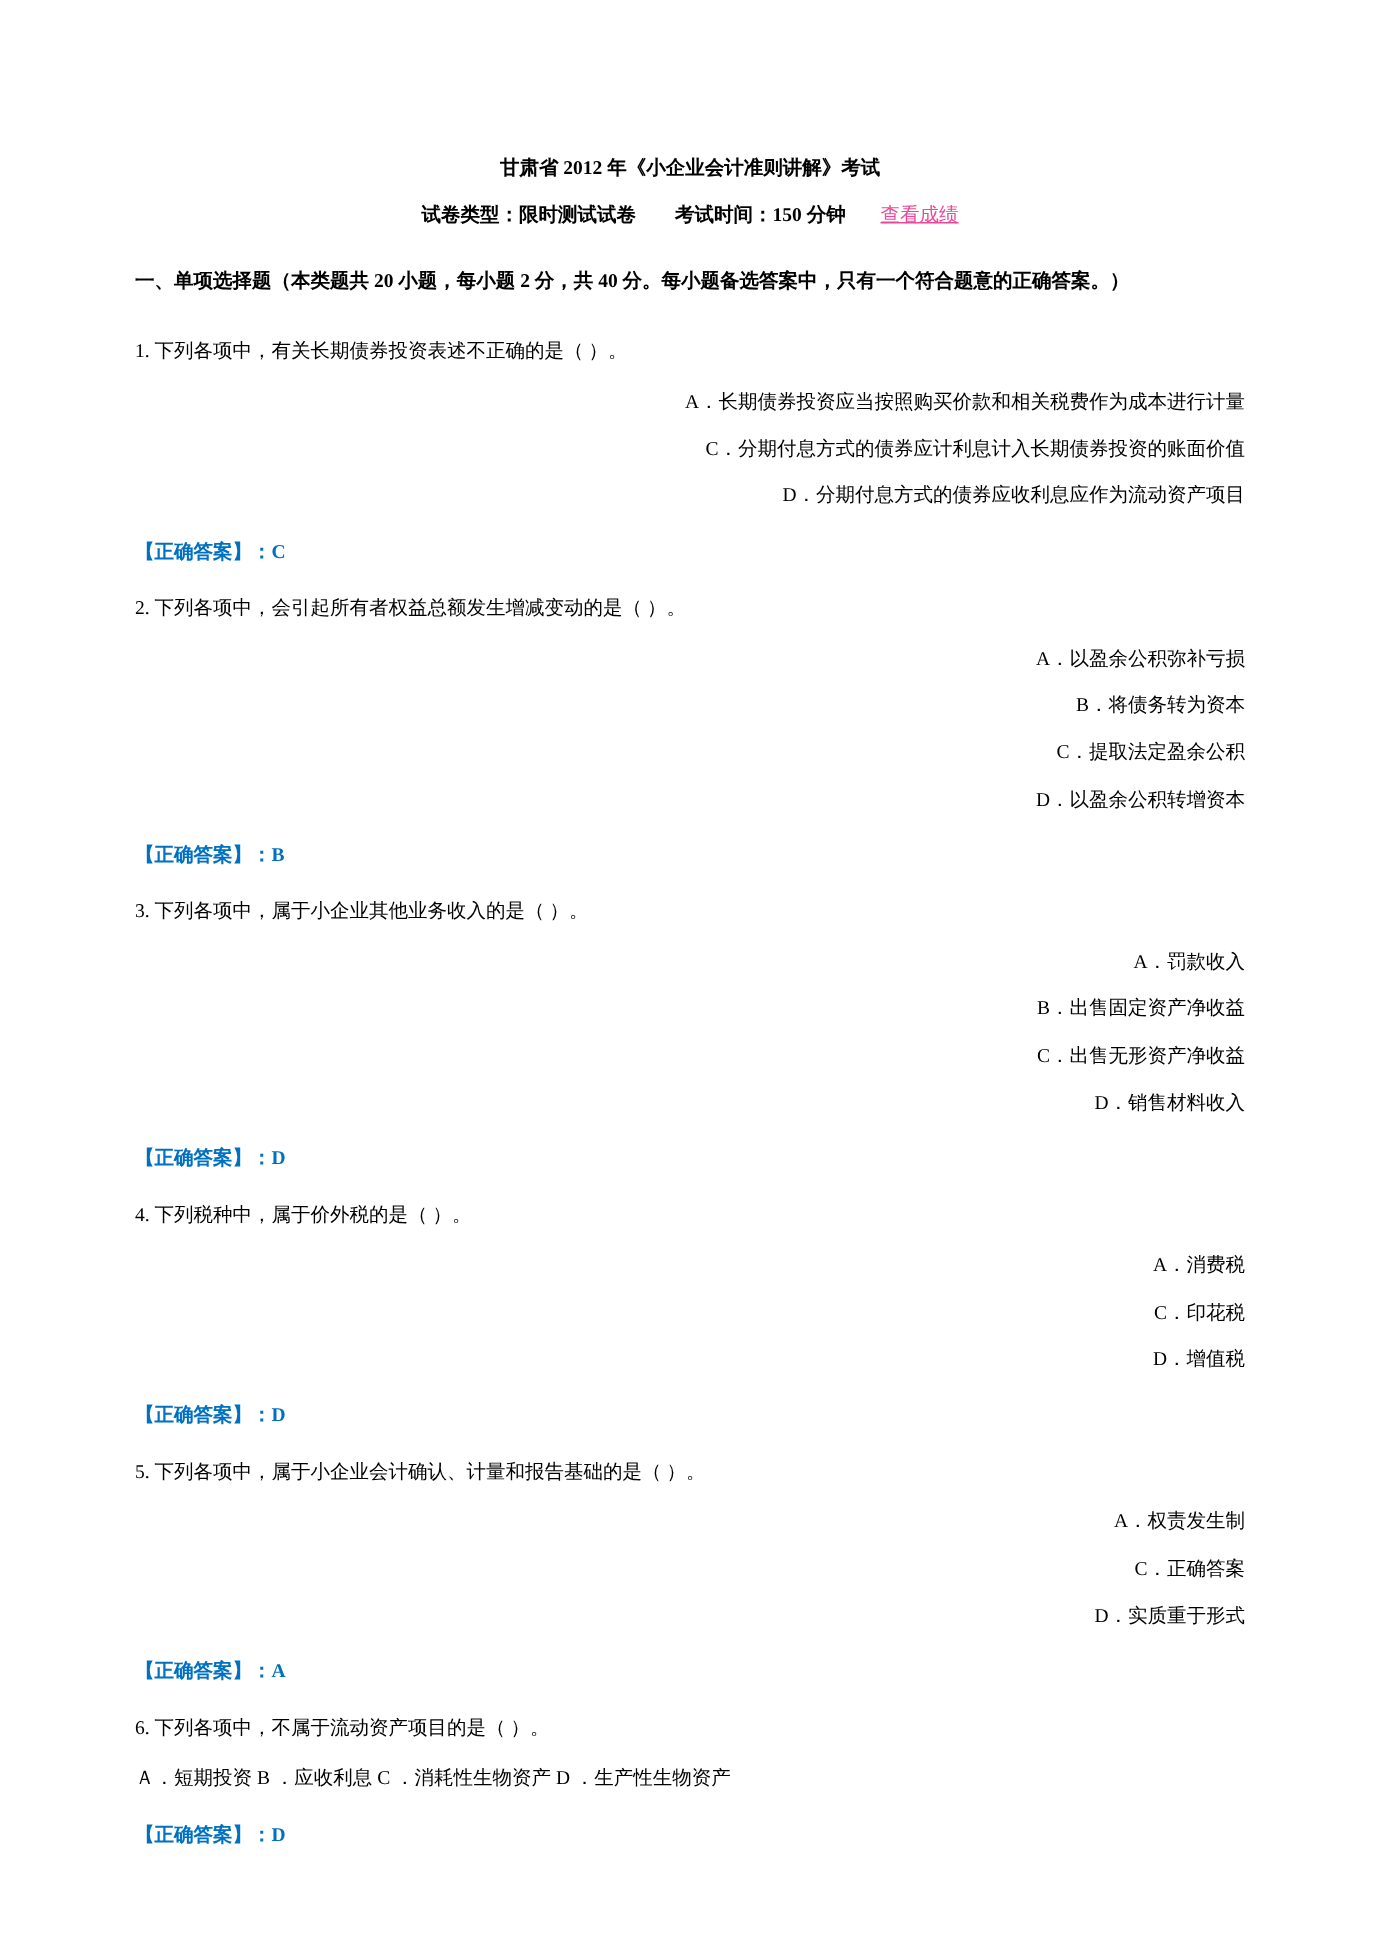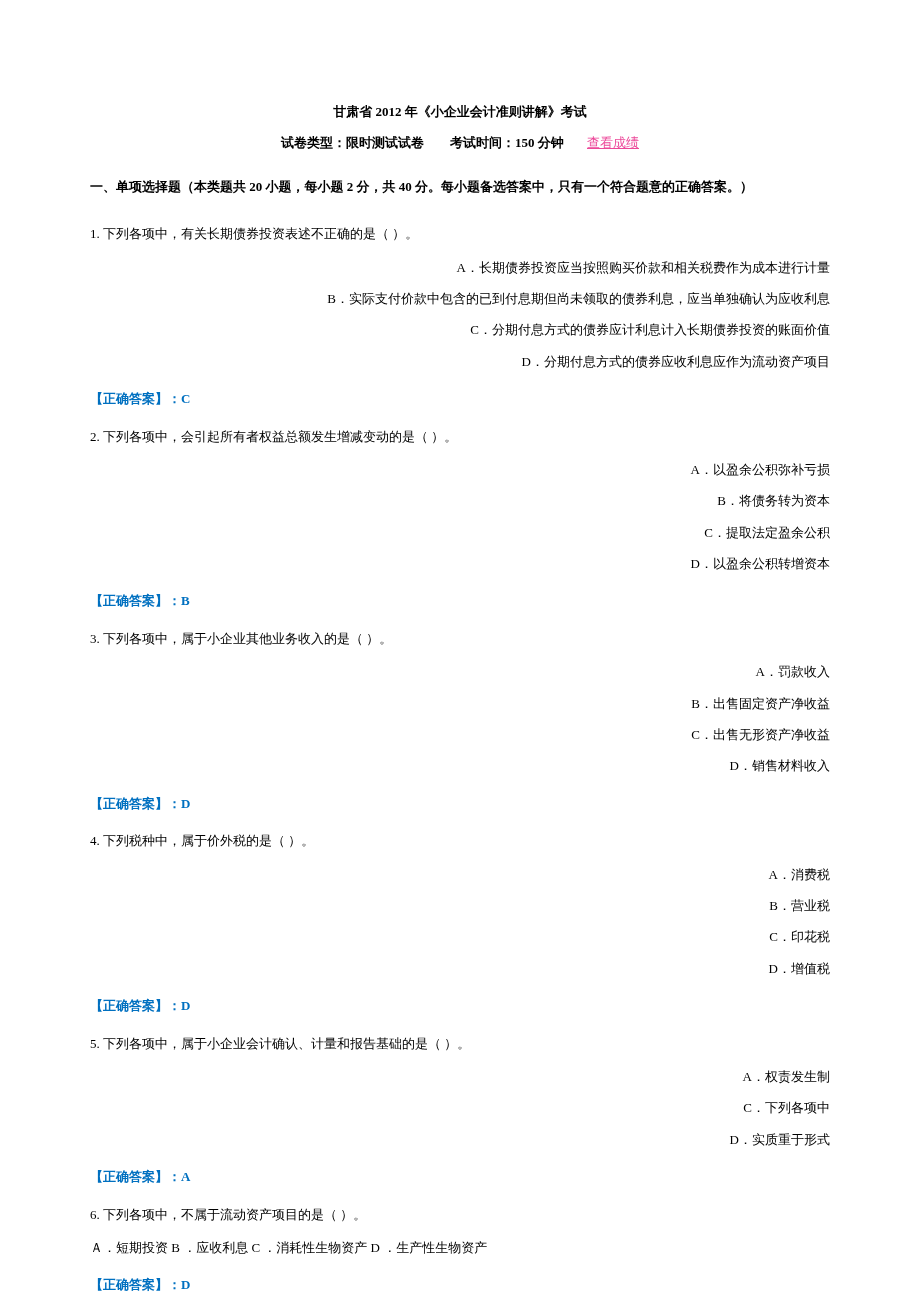--- a/index.html
+++ b/index.html
@@ -63,21 +63,20 @@
 <div class="subtitle">
   <span>试卷类型：限时测试试卷  考试时间：150 分钟</span>
   <a class="link">查看成绩</a>
 </div>
 
 <div class="section-heading gap">一、单项选择题（本类题共 20 小题，每小题 2 分，共 40 分。每小题备选答案中，只有一个符合题意的正确答案。）</div>
 
 <div class="question">1. 下列各项中，有关长期债券投资表述不正确的是（ ）。</div>
 <div class="options">
   <div>A．长期债券投资应当按照购买价款和相关税费作为成本进行计量</div>
-  <div>B．实际支付价款中包含的已到付息期但尚未领取的债券利息，应当单独确认为应收利息</div>
   <div>C．分期付息方式的债券应计利息计入长期债券投资的账面价值</div>
   <div>D．分期付息方式的债券应收利息应作为流动资产项目</div>
 </div>
 <div class="answer">【正确答案】：C</div>
 
 <div class="question">2. 下列各项中，会引起所有者权益总额发生增减变动的是（ ）。</div>
 <div class="options">
   <div>A．以盈余公积弥补亏损</div>
   <div>B．将债务转为资本</div>
   <div>C．提取法定盈余公积</div>
@@ -90,29 +89,28 @@
   <div>A．罚款收入</div>
   <div>B．出售固定资产净收益</div>
   <div>C．出售无形资产净收益</div>
   <div>D．销售材料收入</div>
 </div>
 <div class="answer">【正确答案】：D</div>
 
 <div class="question">4. 下列税种中，属于价外税的是（ ）。</div>
 <div class="options">
   <div>A．消费税</div>
-  <div>B．营业税</div>
   <div>C．印花税</div>
   <div>D．增值税</div>
 </div>
 <div class="answer">【正确答案】：D</div>
 
 <div class="question">5. 下列各项中，属于小企业会计确认、计量和报告基础的是（ ）。</div>
 <div class="options">
   <div>A．权责发生制</div>
-  <div>C．下列各项中</div>
+  <div>C．正确答案</div>
   <div>D．实质重于形式</div>
 </div>
 <div class="answer">【正确答案】：A</div>
 
 <div class="question">6. 下列各项中，不属于流动资产项目的是（ ）。</div>
 <div class="inline-options">Ａ．短期投资 B ．应收利息 C ．消耗性生物资产 D ．生产性生物资产</div>
 <div class="answer">【正确答案】：D</div>
 
 </body></html>

